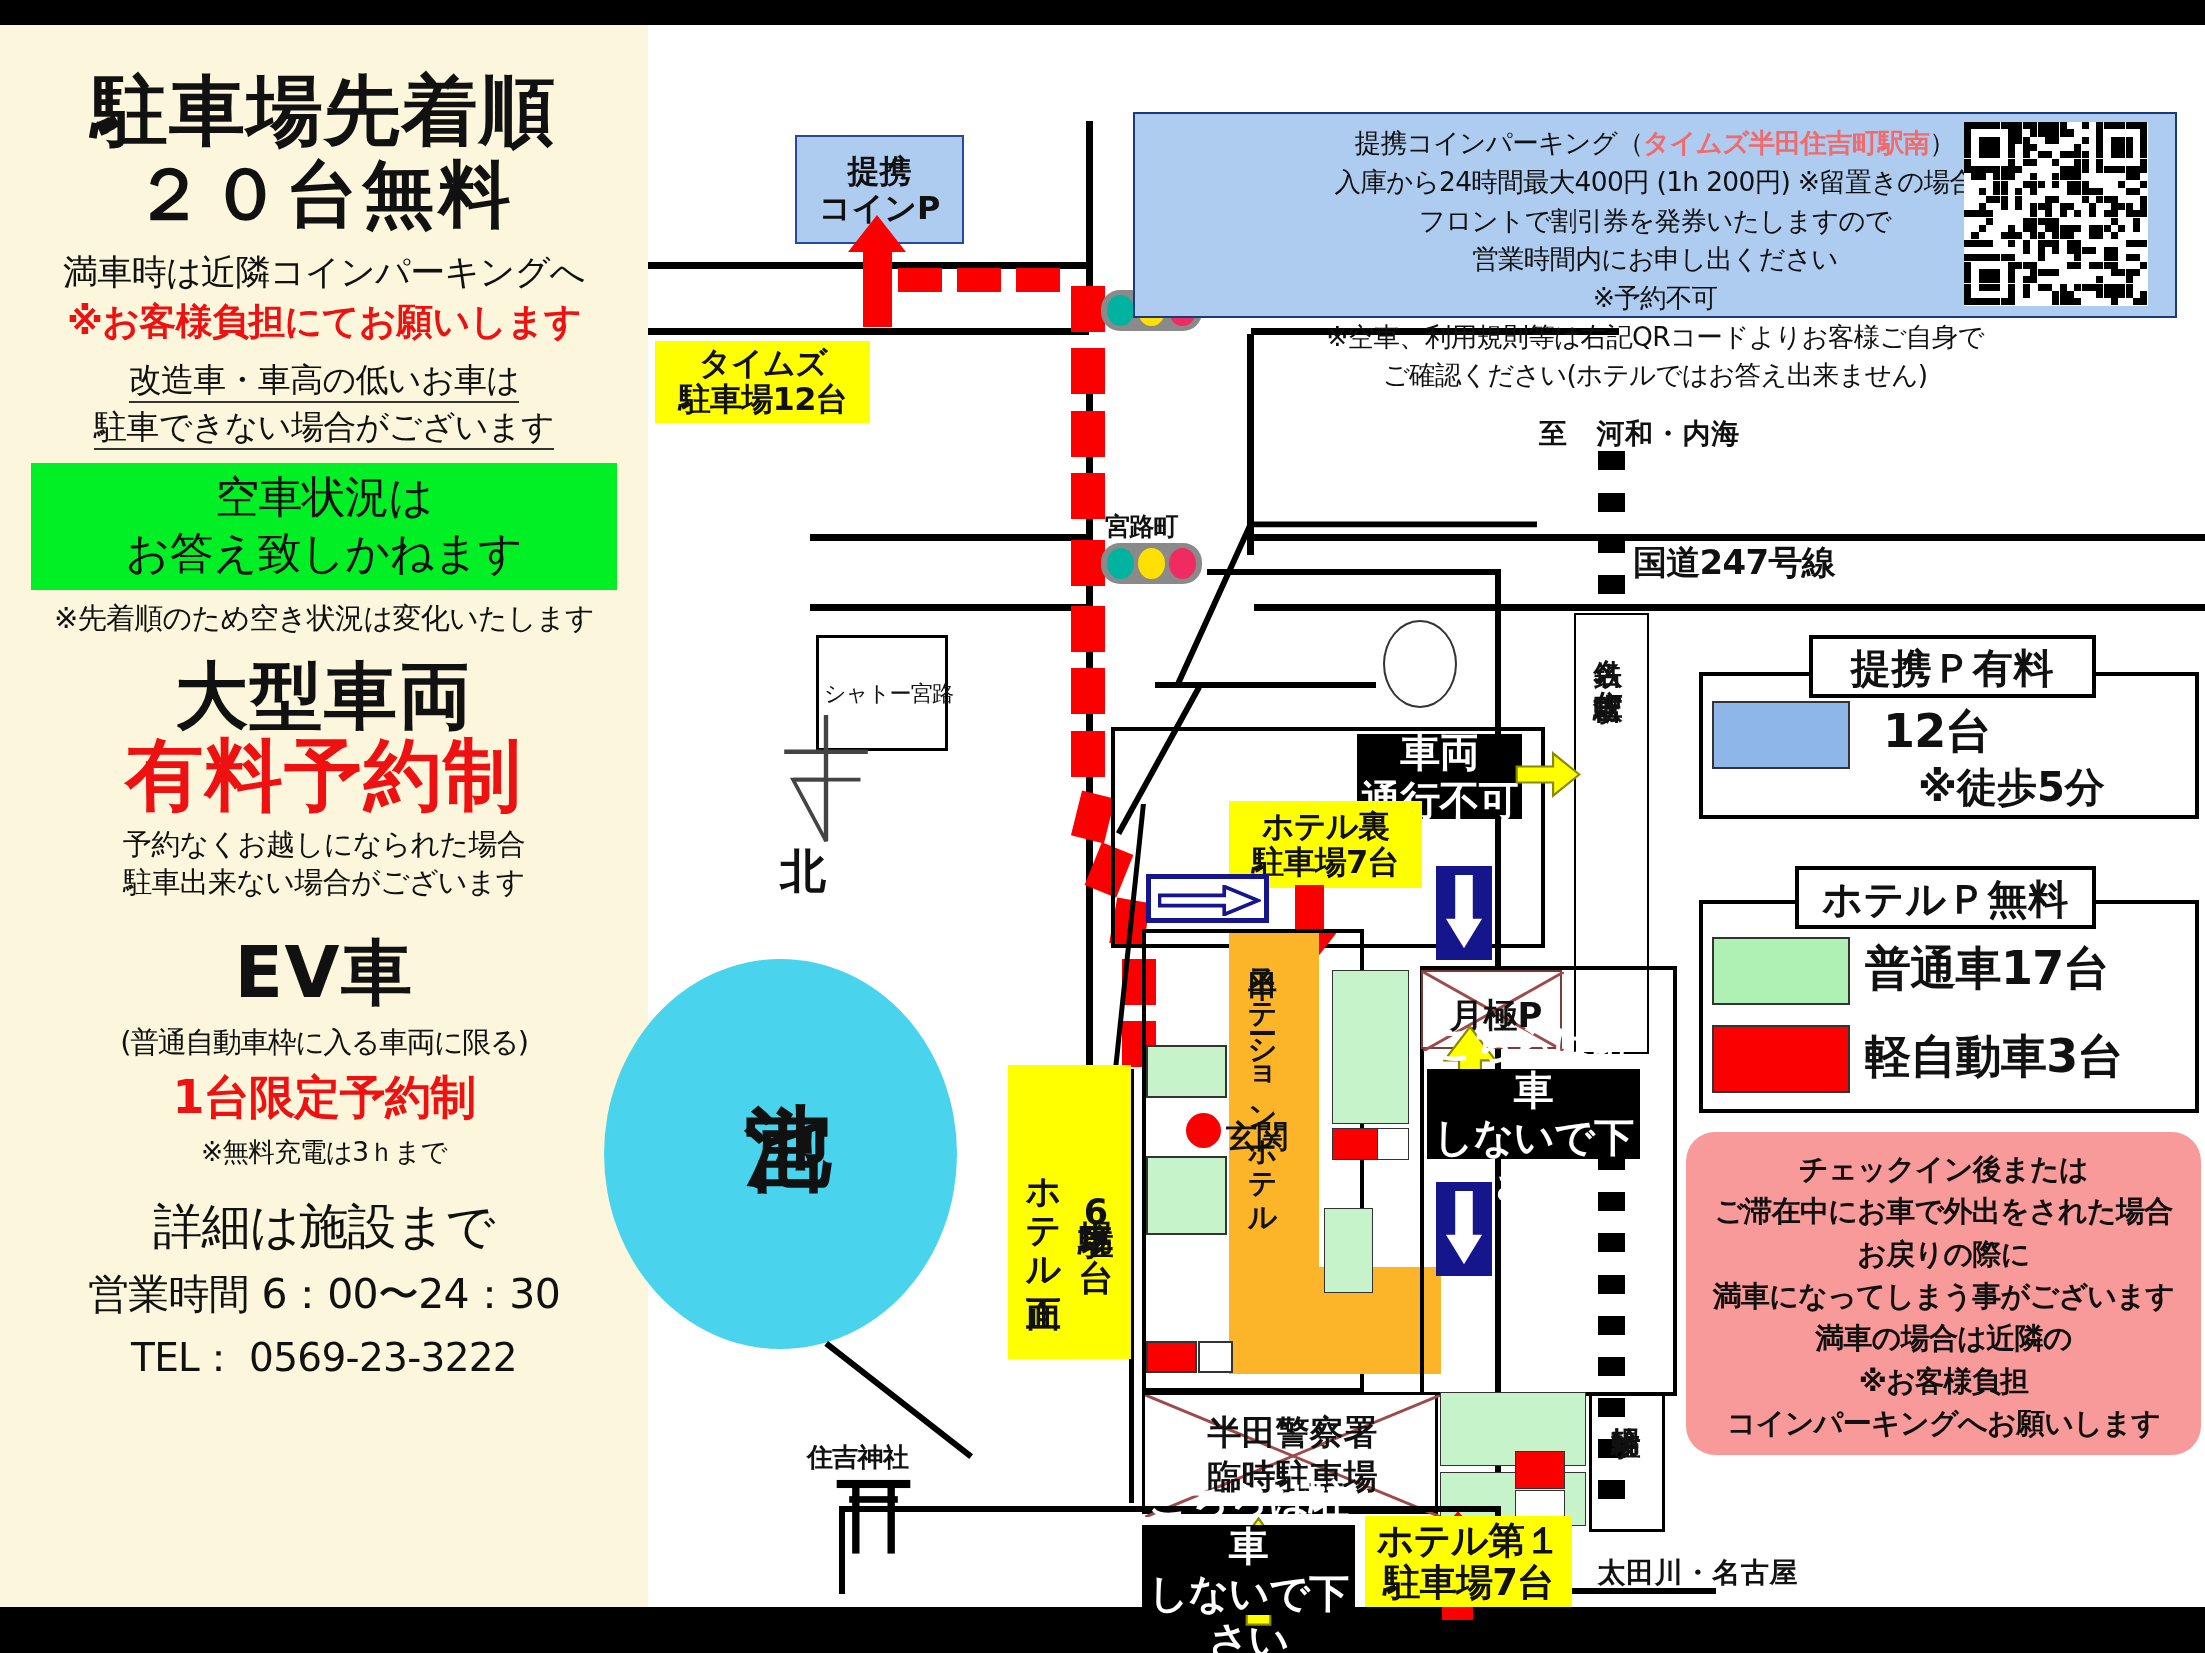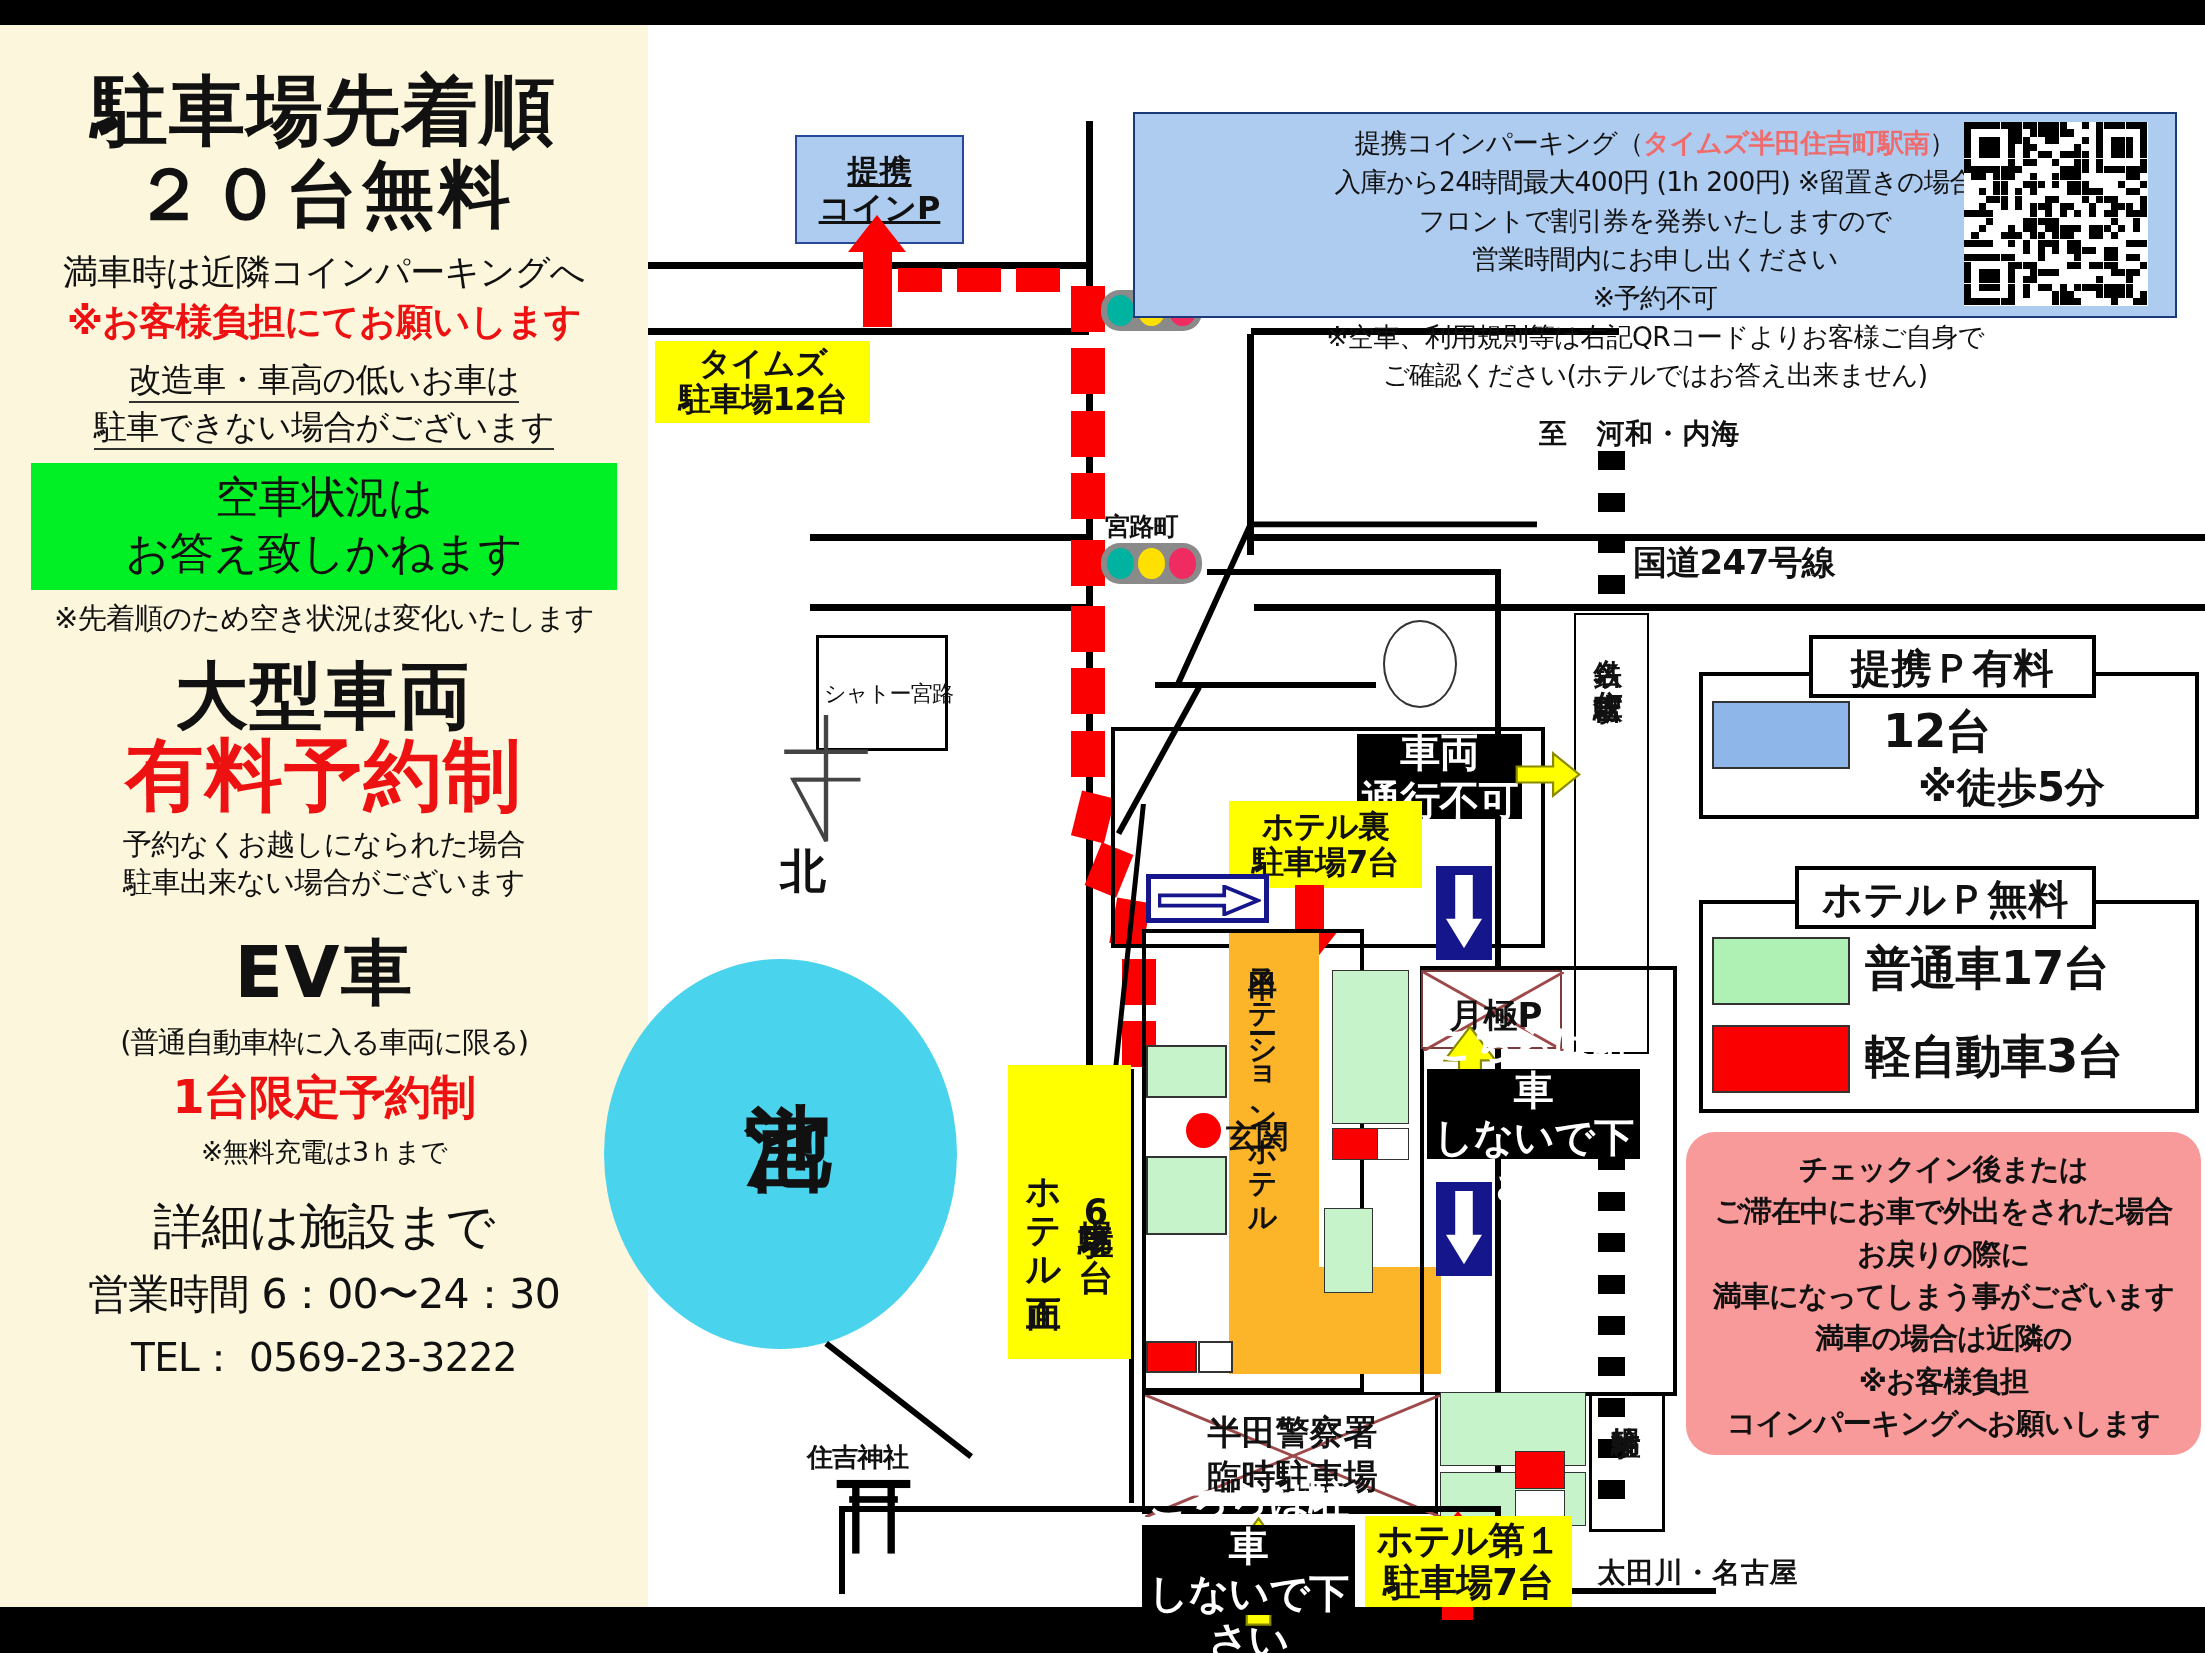--- a/index.html
+++ b/index.html
@@ -160,21 +160,21 @@
     <div class="rd" style="left:603px; top:237px; width:368px; height:6.6px;"></div>
     <div class="rd" style="left:0px;  top:303px; width:441px; height:6.6px;"></div>
     <div class="rd" style="left:603px; top:303px; width:368px; height:6.6px;"></div>
 
     <div class="rd" style="left:162px; top:509px; width:283px; height:6.6px;"></div>
     <div class="rd" style="left:162px; top:579px; width:283px; height:6.6px;"></div>
 
     <div class="rd" style="left:606px; top:509px; width:951px; height:6.6px;"></div>
     <div class="rd" style="left:606px; top:579px; width:951px; height:6.6px;"></div>
 
-    <div class="bluebox" style="left:147px; top:110px; width:169px; height:109px; display:flex; flex-direction:column; justify-content:center;text-decoration:underline;">
+    <div class="bluebox" style="left:147px; top:110px; width:169px; height:109px; display:flex; flex-direction:column; justify-content:center;">
       <span style="white-space:pre-line;">提携
 コインP</span>
     </div>
 
     <div style="left:215px; top:221px; width:29px; height:81px; background:#fb0000;"></div>
     <div style="left:200px; top:190px; width:0;height:0; border-left:29px solid transparent; border-right:29px solid transparent; border-bottom:37px solid #fb0000;"></div>
 
     <div class="rseg" style="left:250px; top:243px; width:44px; height:23.5px;"></div>
     <div class="rseg" style="left:309px; top:243px; width:44px; height:23.5px;"></div>
     <div class="rseg" style="left:368px; top:243px; width:44px; height:23.5px;"></div>

